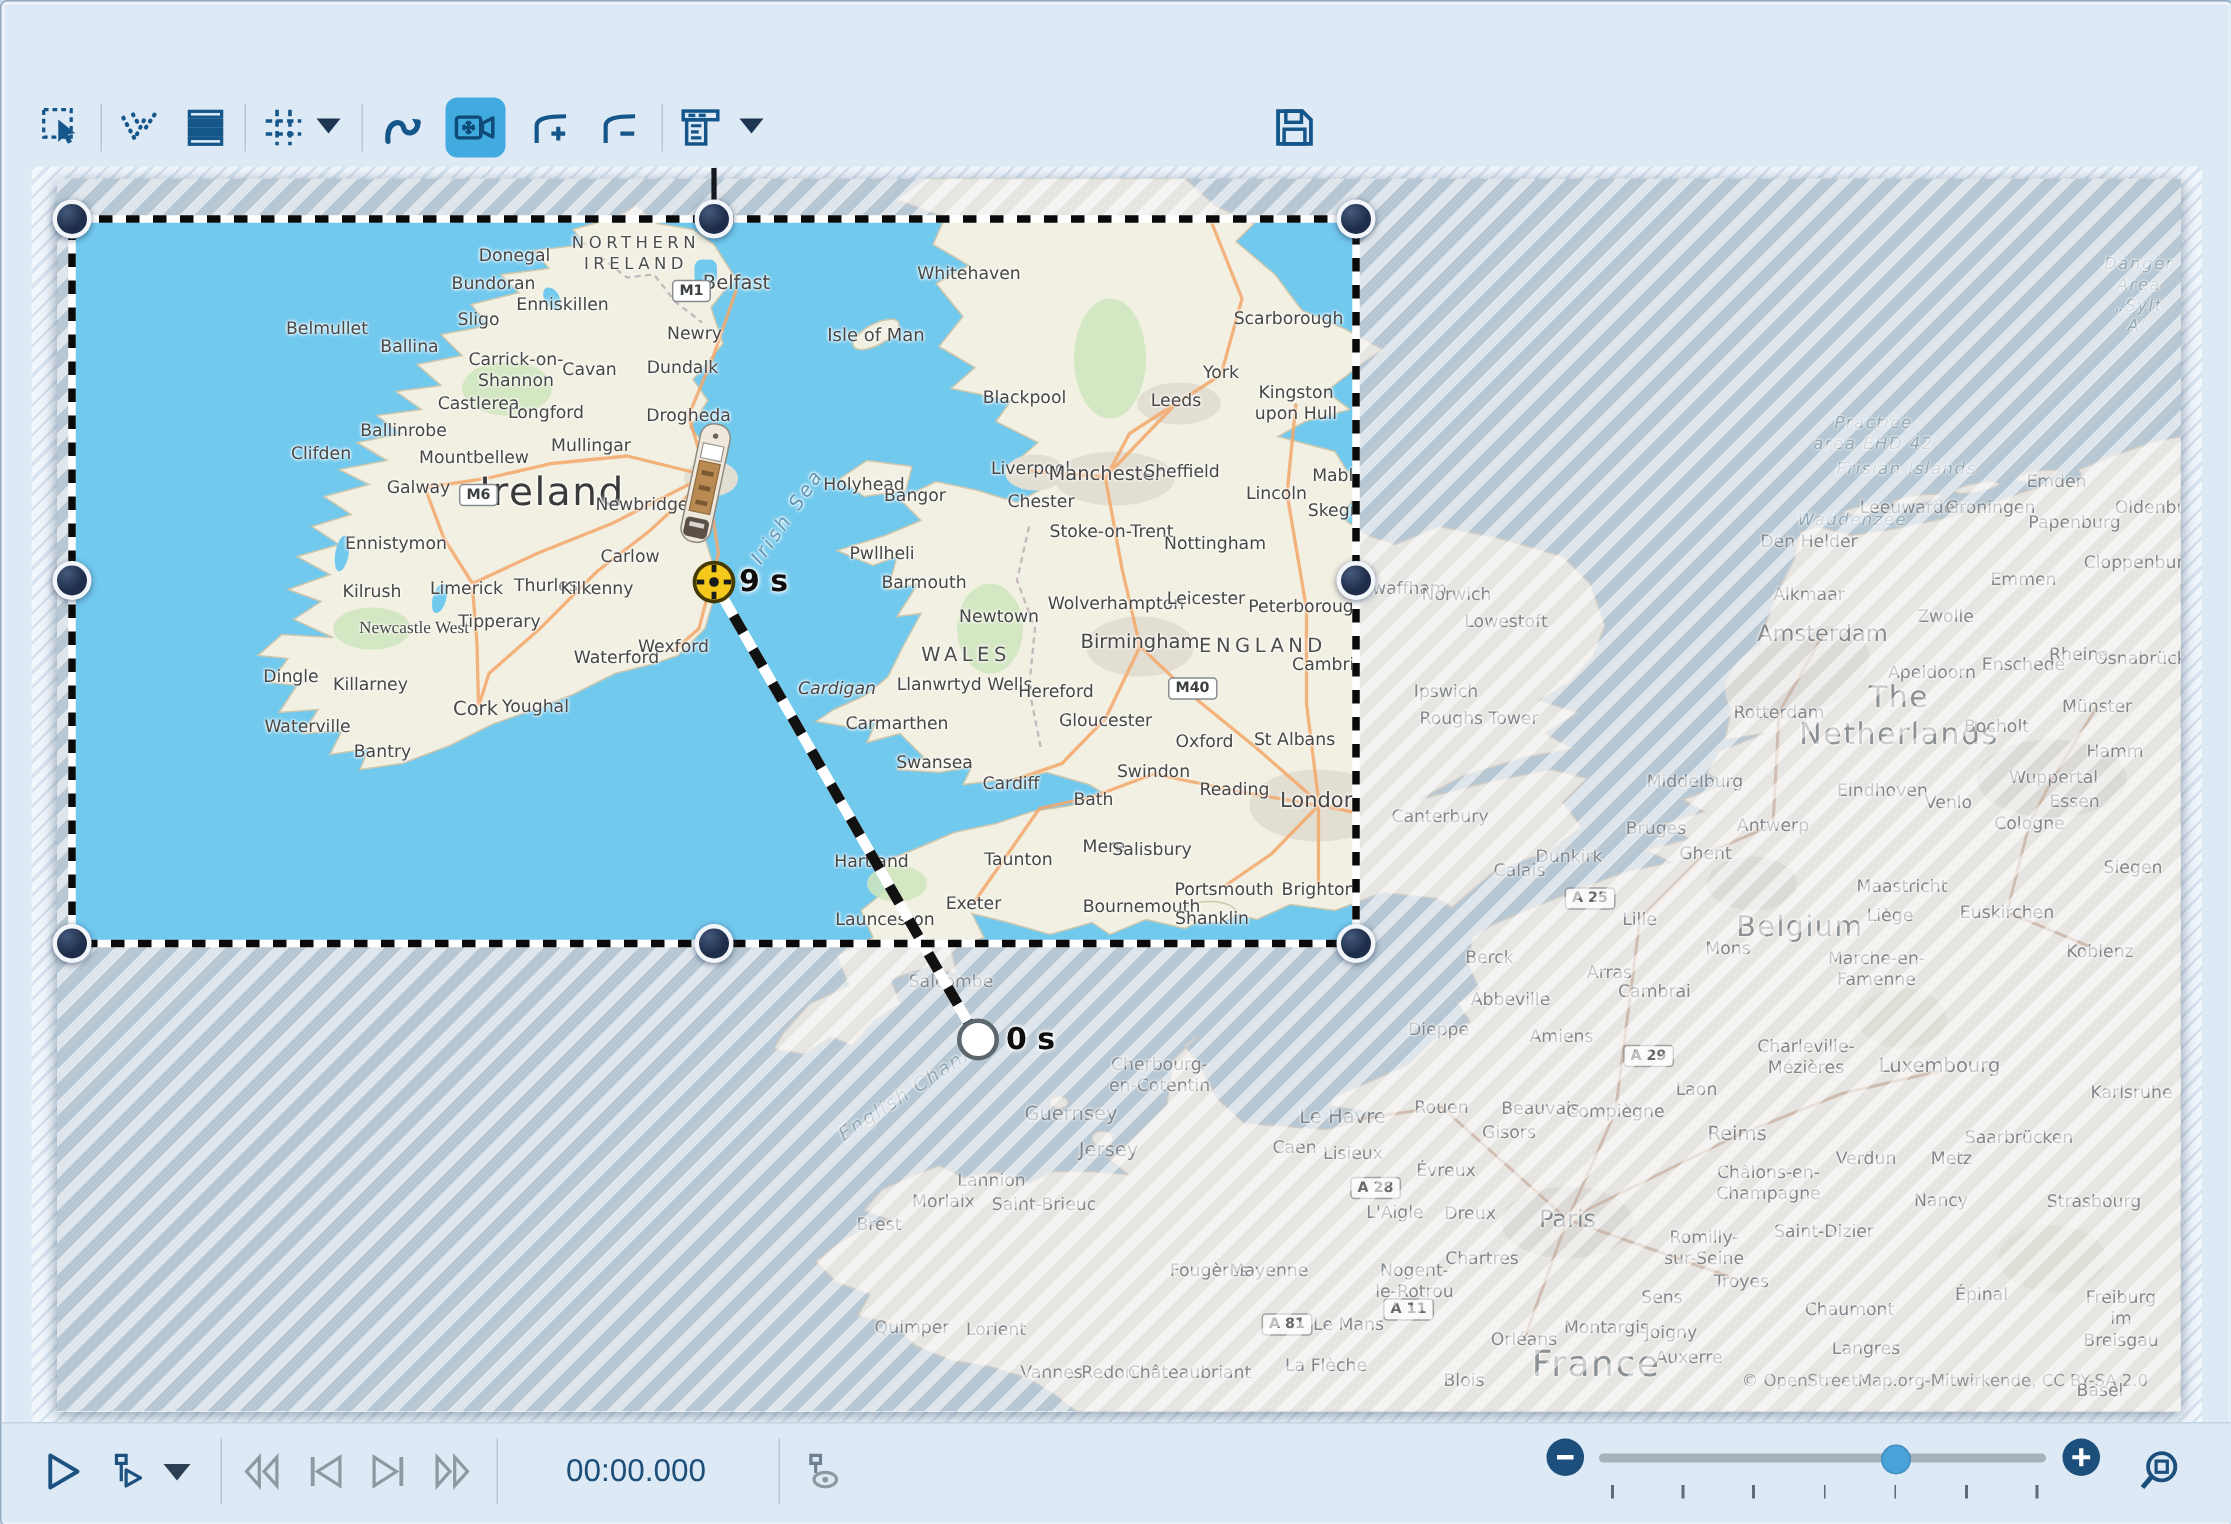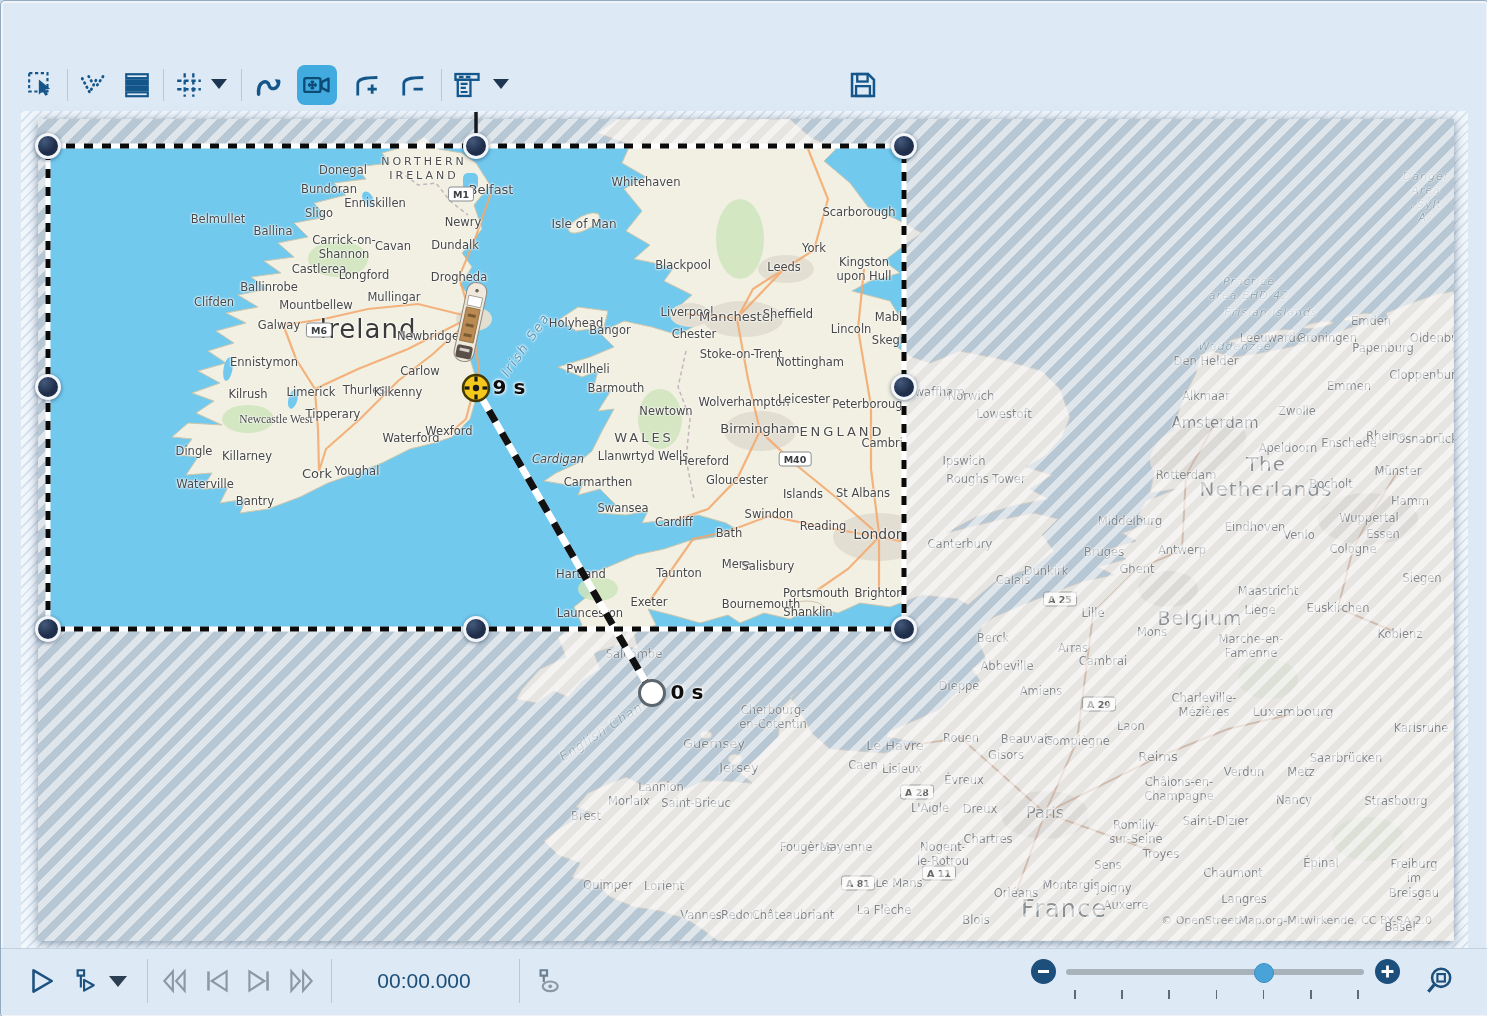--- a/index.html
+++ b/index.html
@@ -453,21 +453,21 @@
           <span class="ml" style="left: 628px; top: 292px; transform: translate(-50%, -50%);">Newtown</span>
           <span class="ml" style="left: 722px; top: 310px; transform: translate(-50%, -50%); font-size: 13px;">Birmingham</span>
           <span class="ml" style="left: 855px; top: 324px; transform: translate(-50%, -50%);">Cambridge</span>
           <span class="ml caps" style="left: 804px; top: 313px; transform: translate(-50%, -50%); font-size: 13px;">ENGLAND</span>
           <span class="ml caps" style="left: 606px; top: 319px; transform: translate(-50%, -50%); font-size: 13px;">WALES</span>
           <span class="ml" style="left: 605px; top: 337px; transform: translate(-50%, -50%);">Llanwrtyd Wells</span>
           <span class="ml" style="left: 666px; top: 342px; transform: translate(-50%, -50%);">Hereford</span>
           <span class="ml" style="left: 520px; top: 340px; transform: translate(-50%, -50%); font-style: italic;">Cardigan</span>
           <span class="ml" style="left: 560px; top: 363px; transform: translate(-50%, -50%);">Carmarthen</span>
           <span class="ml" style="left: 699px; top: 361px; transform: translate(-50%, -50%);">Gloucester</span>
-          <span class="ml" style="left: 765px; top: 375px; transform: translate(-50%, -50%);">Islands</span>
+          <span class="ml" style="left: 765px; top: 375px; transform: translate(-50%, -50%);">Oxford</span>
           <span class="ml" style="left: 825px; top: 374px; transform: translate(-50%, -50%);">St Albans</span>
           <span class="ml" style="left: 585px; top: 389px; transform: translate(-50%, -50%);">Swansea</span>
           <span class="ml" style="left: 731px; top: 395px; transform: translate(-50%, -50%);">Swindon</span>
           <span class="ml" style="left: 636px; top: 403px; transform: translate(-50%, -50%);">Cardiff</span>
           <span class="ml" style="left: 785px; top: 407px; transform: translate(-50%, -50%);">Reading</span>
           <span class="ml" style="left: 841px; top: 416px; transform: translate(-50%, -50%); font-size: 14px;">London</span>
           <span class="ml" style="left: 691px; top: 414px; transform: translate(-50%, -50%);">Bath</span>
           <span class="ml" style="left: 698px; top: 445px; transform: translate(-50%, -50%);">Mere</span>
           <span class="ml" style="left: 730px; top: 447px; transform: translate(-50%, -50%);">Salisbury</span>
           <span class="ml" style="left: 641px; top: 454px; transform: translate(-50%, -50%);">Taunton</span>

